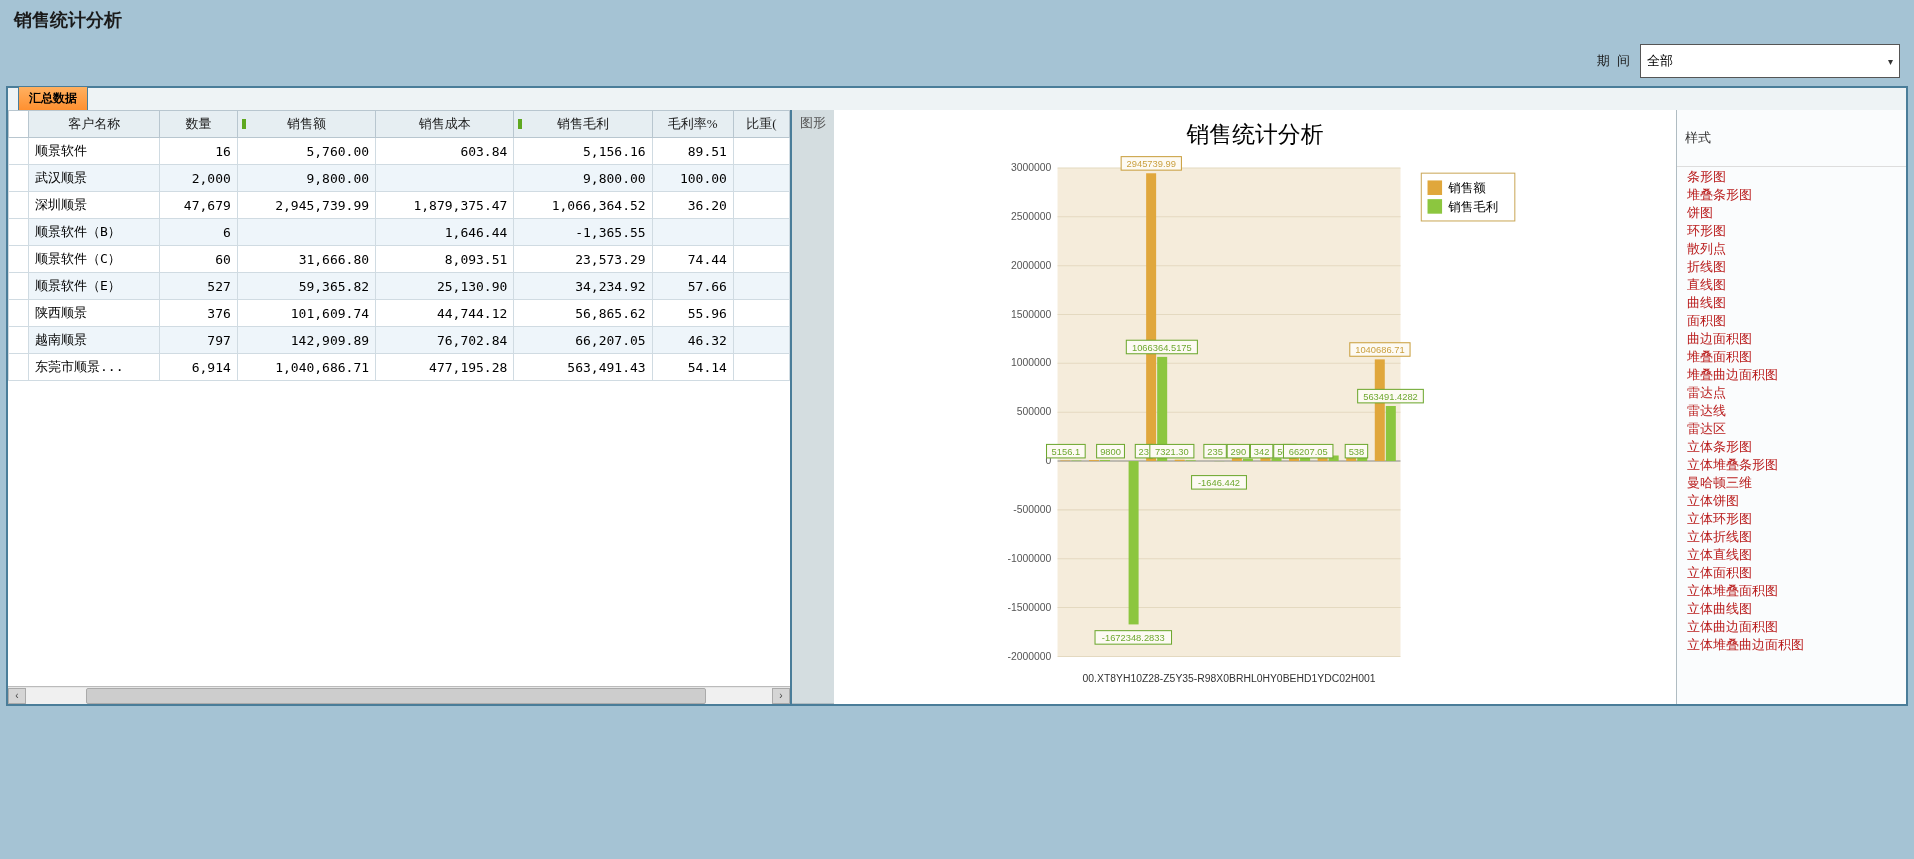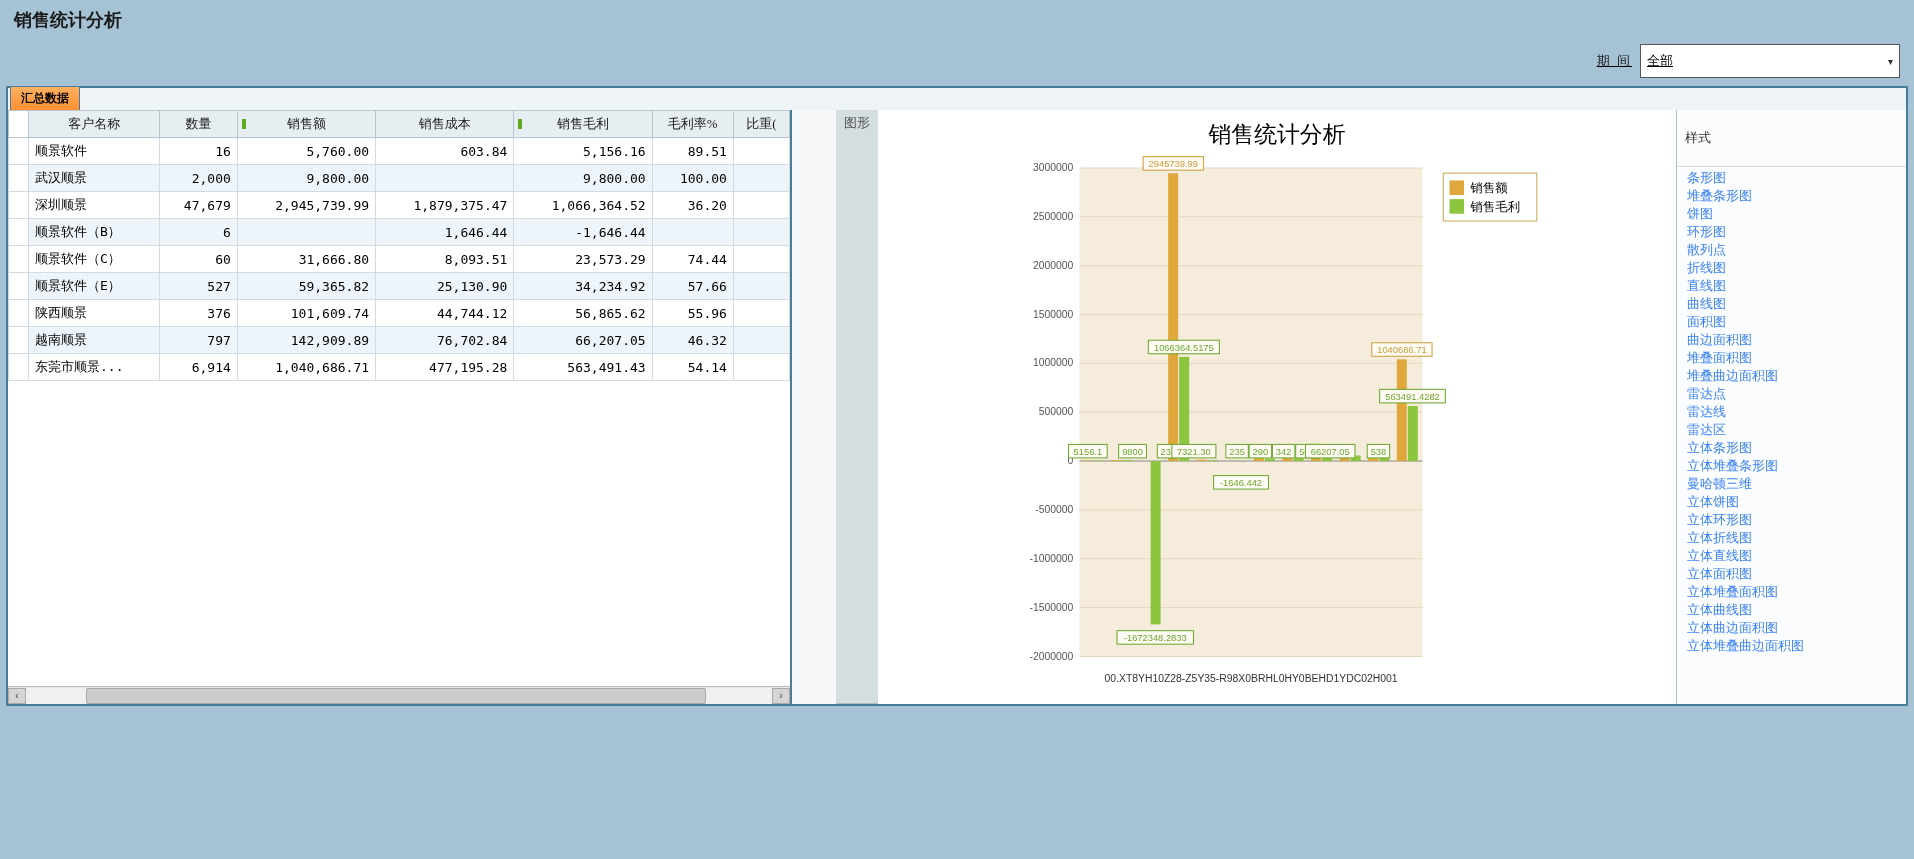--- a/index.html
+++ b/index.html
@@ -17,21 +17,20 @@
   font-weight: bold;
   font-family: "SimSun", serif;
   color: #1a1a1a;
 }
 .period-row {
   display: flex;
   justify-content: flex-end;
   align-items: center;
   padding: 4px 14px 8px;
   gap: 8px;
-  text-decoration: underline;
 }
 .period-label {
   font-family: "SimSun", serif;
   font-size: 13px;
   color: #1a1a1a;
   letter-spacing: 2px;
 }
 .period-select {
   width: 260px;
   height: 22px;
@@ -64,26 +63,25 @@
   align-items: flex-end;
 }
 .tab {
   background: linear-gradient(#ffb060, #ff9030);
   border: 1px solid #4a7d99;
   border-bottom: none;
   padding: 3px 10px;
   font-size: 12px;
   font-weight: bold;
   color: #000;
-  margin-left: 2px;
+  margin-left: 10px;
 }
 .content-row {
   display: flex;
   height: calc(100% - 22px);
-  gap: 44px;
 }
 .table-pane {
   width: 784px;
   display: flex;
   flex-direction: column;
   border-right: 2px solid #4a7d99;
 }
 .table-wrap {
   flex: 1;
   overflow: hidden;
@@ -184,23 +182,23 @@
   color: #333;
   border-bottom: 1px solid #ddd;
 }
 .style-list {
   flex: 1;
   overflow-y: auto;
   padding: 2px 0;
 }
 .style-item {
   padding: 0 10px;
-  font-family: Liberation Serif, serif;
-  font-size: 13px;
-  color: #3b82f6;
+  font-family: Liberation Mono, monospace;
+  font-size: 13px;
+  color: #b91c1c;
   line-height: 18px;
   cursor: pointer;
 }
 </style>
 </head>
 <body>
 
 <div class="title-bar">销售统计分析</div>
 
 <div class="period-row">
@@ -261,21 +259,21 @@
                 <td class="num">1,066,364.52</td>
                 <td class="num">36.20</td>
                 <td class="num"></td>
               </tr>
               <tr>
                 <td class="row-handle"></td>
                 <td class="txt">顺景软件（B）</td>
                 <td class="num">6</td>
                 <td class="num"></td>
                 <td class="num">1,646.44</td>
-                <td class="num">-1,646.44</td>
+                <td class="num">-1,365.55</td>
                 <td class="num"></td>
                 <td class="num"></td>
               </tr>
               <tr>
                 <td class="row-handle"></td>
                 <td class="txt">顺景软件（C）</td>
                 <td class="num">60</td>
                 <td class="num">31,666.80</td>
                 <td class="num">8,093.51</td>
                 <td class="num">23,573.29</td>

